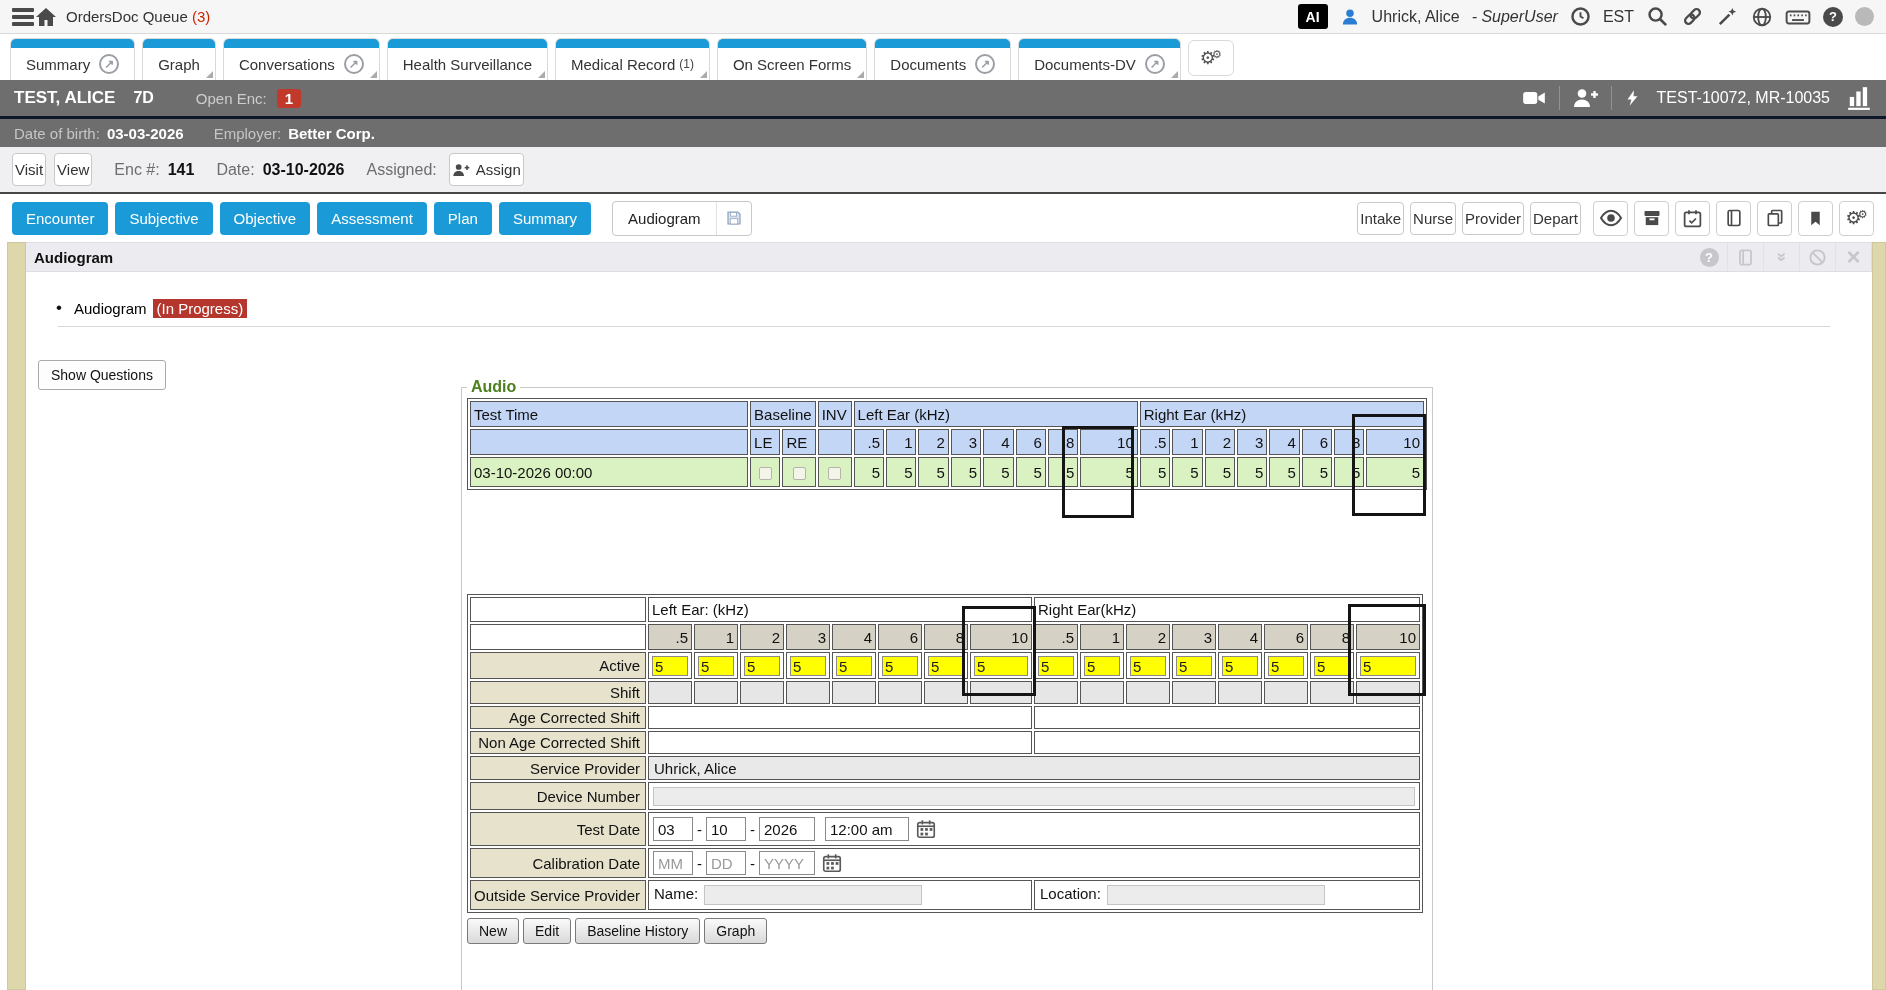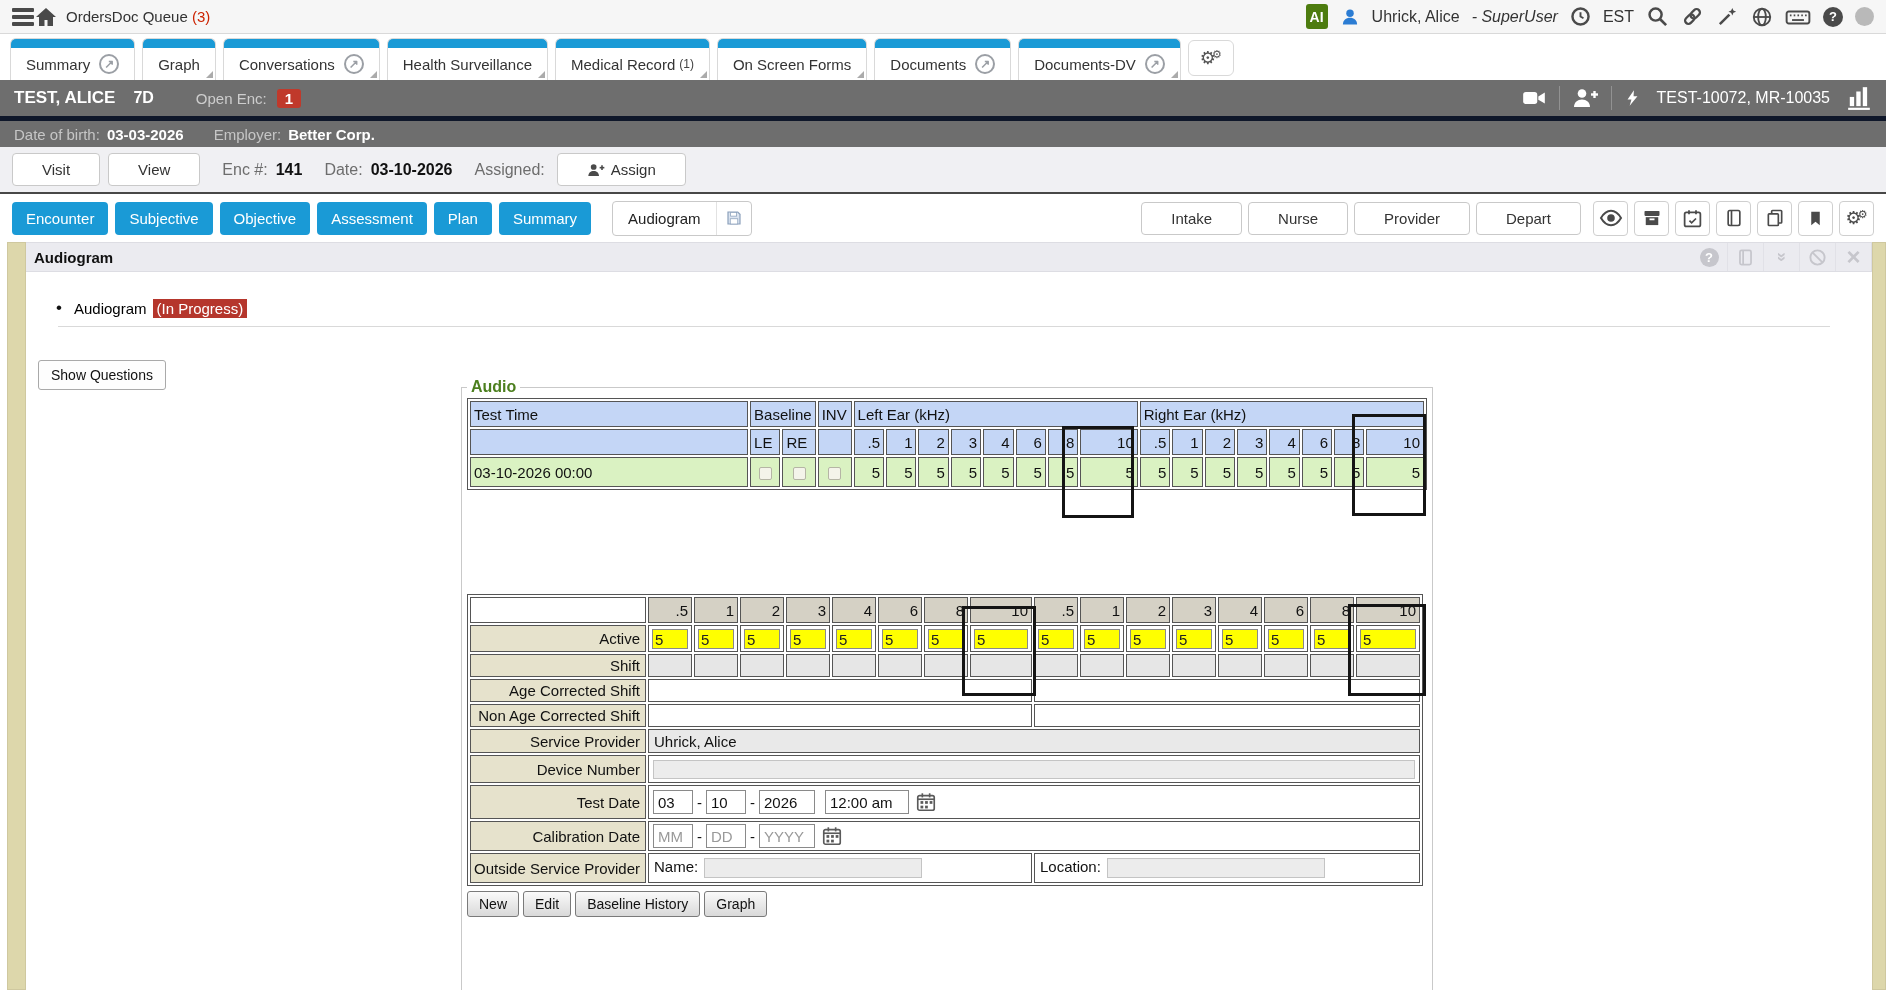--- a/index.html
+++ b/index.html
@@ -7,21 +7,21 @@
   .page { position:relative; width:1886px; height:990px; overflow:hidden; background:#fff; }
 
   
   .topbar { position:absolute; left:0; top:0; width:1886px; height:34px; background:#f6f6f6;
             border-bottom:1px solid #d9d9d9; display:flex; align-items:center; padding:0 12px; }
   .burger { display:flex; flex-direction:column; gap:3px; width:22px; cursor:pointer; }
   .burger div { height:4px; background:#4a4a4a; border-radius:1px; }
   .tb-link { font-size:15px; color:#333; }
   .tb-red { color:#cc2200; }
   .tb-right { margin-left:auto; display:flex; align-items:center; gap:12px; }
-  .ai-badge { width:22px; height:25px; background:#4d7c0f; color:#fff; font-weight:bold; font-size:14px;
+  .ai-badge { width:30px; height:25px; background:#000000; color:#fff; font-weight:bold; font-size:14px;
               border-radius:3px; display:flex; align-items:center; justify-content:center;text-align:center; }
   .user-name { font-size:16px; color:#333; }
   .user-role { font-size:16px; color:#333; font-style:italic; }
   .help-circle { width:20px; height:20px; border-radius:50%; background:#4a4a4a; color:#fff; font-weight:bold;
                  font-size:13px; display:flex; align-items:center; justify-content:center; }
   .status-dot { width:19px; height:19px; border-radius:50%; background:#b9b9b9; }
 
   
   .tabrow { position:absolute; left:0; top:34px; width:1886px; height:46px; background:#fff;
             display:flex; align-items:flex-end; padding:0 0 0 10px; gap:7px; }
@@ -42,29 +42,29 @@
             display:flex; align-items:center; padding:0 14px; }
   .pt-name { font-size:17px; font-weight:bold; }
   .pt-age { font-size:16px; font-weight:bold; margin-left:18px; }
   .pt-openenc { font-size:15px; color:#cdcdcd; margin-left:42px; }
   .enc-badge { background:#c0392b; color:#fff; font-weight:bold; font-size:15px; border-radius:3px;
                padding:1px 8px; margin-left:10px; }
   .pt-right { margin-left:auto; display:flex; align-items:center; gap:12px; }
   .pt-sep { width:1px; height:24px; background:#929292; }
   .pt-ids { font-size:16px; color:#fff; margin:0 4px; }
   .ptbar2 { position:absolute; left:0; top:116px; width:1886px; height:31px; background:#6e6e6e;
-            border-top:5px solid #0f172a; display:flex; align-items:center; padding:0 14px; font-size:15px; }
+            border-top:3px solid #0f172a; display:flex; align-items:center; padding:0 14px; font-size:15px; }
   .pt-lab { color:#c6c6c6; }
   .pt-val { color:#fff; font-weight:bold; margin-left:7px; }
   .pt-gap { width:30px; }
 
   
   .encbar { position:absolute; left:0; top:147px; width:1886px; height:47px; background:#f0f0f3;
             border-bottom:2px solid #474747; display:flex; align-items:center; padding:0 12px; font-size:16px; }
-  .btn-plain { background:#fff; border:1px solid #c9c9c9; border-radius:4px; padding:7px 29px; color:#333;
+  .btn-plain { background:#fff; border:1px solid #c9c9c9; border-radius:4px; padding:7px 2px; color:#333;
                font-size:15px; cursor:pointer; display:flex; align-items:center; gap:6px; }
   .enc-lab { color:#6d6d6d; margin-left:22px; }
   .enc-val { color:#111; font-weight:bold; margin-left:8px; }
 
   
   .notebar { position:absolute; left:0; top:196px; width:1886px; height:44px; background:#fff;
              display:flex; align-items:center; padding:0 12px; gap:7px; }
   .ntab { background:#1a9ad6; color:#fff; border-radius:4px; padding:8px 14px; font-size:15px; cursor:pointer; }
   .formtab { display:flex; align-items:stretch; border:1px solid #c9c9c9; border-radius:4px; margin-left:14px;
              overflow:hidden; background:#fff; cursor:pointer; }
@@ -523,20 +523,25 @@
             <col style="width: 44px;">
             <col style="width: 44px;">
             <col style="width: 44px;">
             <col style="width: 44px;">
             <col style="width: 44px;">
             <col style="width: 44px;">
             <col style="width: 44px;">
             <col style="width: 64px;">
           </colgroup>
         <tbody>
+            <tr class="r-hdr1">
+          <td class="earlab"></td>
+          <td colspan="8" class="earlab">Left Ear: (kHz)</td>
+          <td colspan="8" class="earlab">Right Ear(kHz)</td>
+        </tr>
         <tr class="r-hdr2" id="t2-freq-row">
           <td class="earlab"></td>
         <td class="fh">.5</td>
               <td class="fh">1</td>
               <td class="fh">2</td>
               <td class="fh">3</td>
               <td class="fh">4</td>
               <td class="fh">6</td>
               <td class="fh">8</td>
               <td class="fh">10</td>

